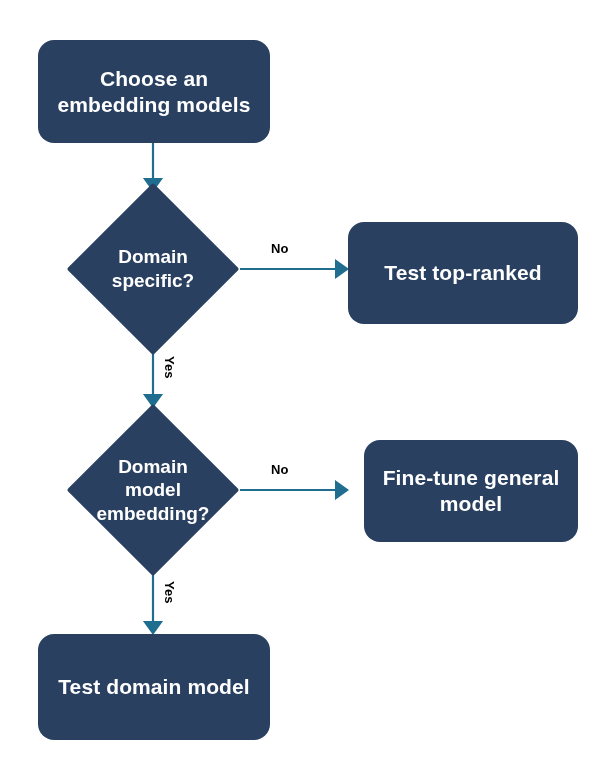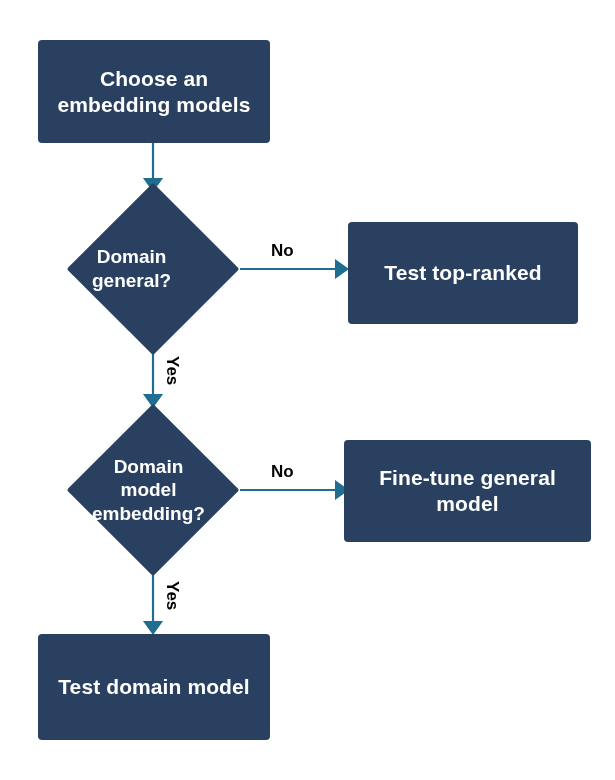--- a/index.html
+++ b/index.html
@@ -26,61 +26,62 @@
     justify-content: center;
     text-align: center;
     color: #ffffff;
     font-weight: bold;
     letter-spacing: 0.1px;
     line-height: 1.22;
     z-index: 3;
   }
   .node-box {
     background: #2a4061;
-    border-radius: 4px;
+    border-radius: 16px;
     font-size: 21px;
     padding: 4px 6px;
   }
   .node-diamond-wrap {
     position: absolute;
     z-index: 3;
   }
   .node-diamond-shape {
     position: absolute;
     inset: 0;
     background: #2a4061;
     transform: rotate(45deg);
     border-radius: 2px;
   }
   .node-diamond-label {
     position: absolute;
     inset: 0;
     display: flex;
     align-items: center;
+    justify-content: center;
     text-align: center;
     color: #ffffff;
     font-weight: bold;
     font-size: 19px;
     line-height: 1.24;
     z-index: 2;
   }
   .edge-svg {
     position: absolute;
     left: 0;
     top: 0;
     width: 615px;
     height: 780px;
     z-index: 1;
     overflow: visible;
   }
   .edge-label {
     position: absolute;
     color: #000000;
     font-weight: bold;
-    font-size: 17px;
+    font-size: 13px;
     z-index: 4;
     white-space: nowrap;
   }
   .edge-label-vertical {
     writing-mode: vertical-rl;
     text-orientation: mixed;
   }
 </style>
 </head>
 <body>
@@ -120,21 +121,21 @@
       <span>Choose an</span><br>
       <span>embedding models</span>
     </span>
   </div>
 
   <div class="node-diamond-wrap" style="left:92px; top:208px; width:122px; height:122px;">
     <div class="node-diamond-shape"></div>
     <div class="node-diamond-label">
       <span>
         <span>Domain</span><br>
-        <span>general?</span>
+        <span>specific?</span>
       </span>
     </div>
   </div>
 
   <div class="edge-label" style="left:271px; top:241px;">
     <span>No</span>
   </div>
 
   <div class="node node-box" style="left:348px; top:222px; width:230px; height:102px;">
     <span>
@@ -154,21 +155,21 @@
         <span>model</span><br>
         <span>embedding?</span>
       </span>
     </div>
   </div>
 
   <div class="edge-label" style="left:271px; top:462px;">
     <span>No</span>
   </div>
 
-  <div class="node node-box" style="left:344px; top:440px; width:247px; height:102px;">
+  <div class="node node-box" style="left:364px; top:440px; width:214px; height:102px;">
     <span>
       <span>Fine-tune general</span><br>
       <span>model</span>
     </span>
   </div>
 
   <div class="edge-label edge-label-vertical" style="left:162px; top:581px;">
     <span>Yes</span>
   </div>
 

